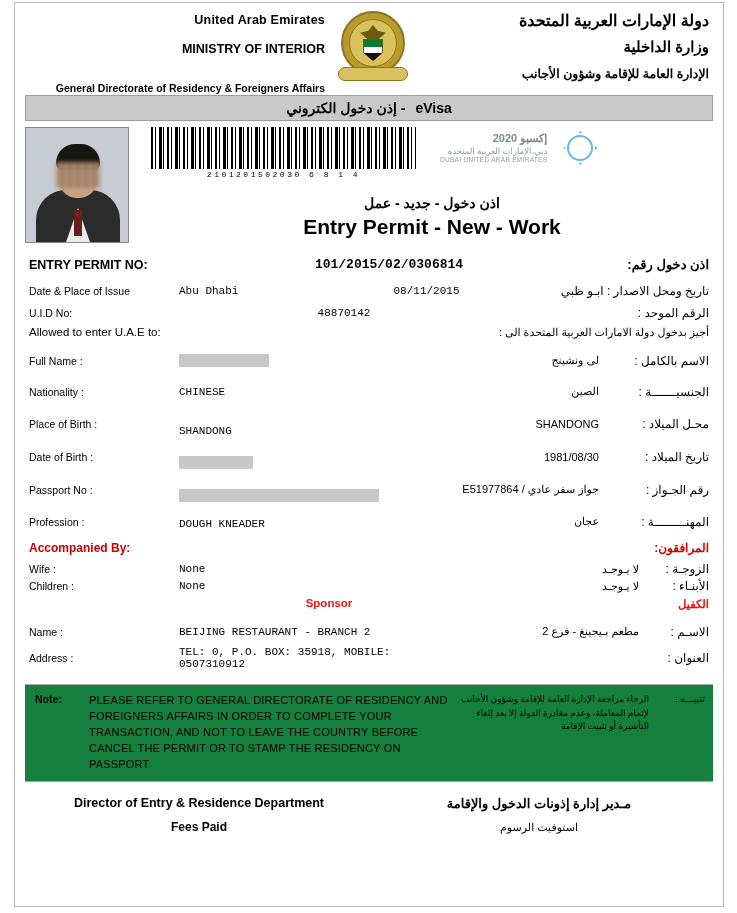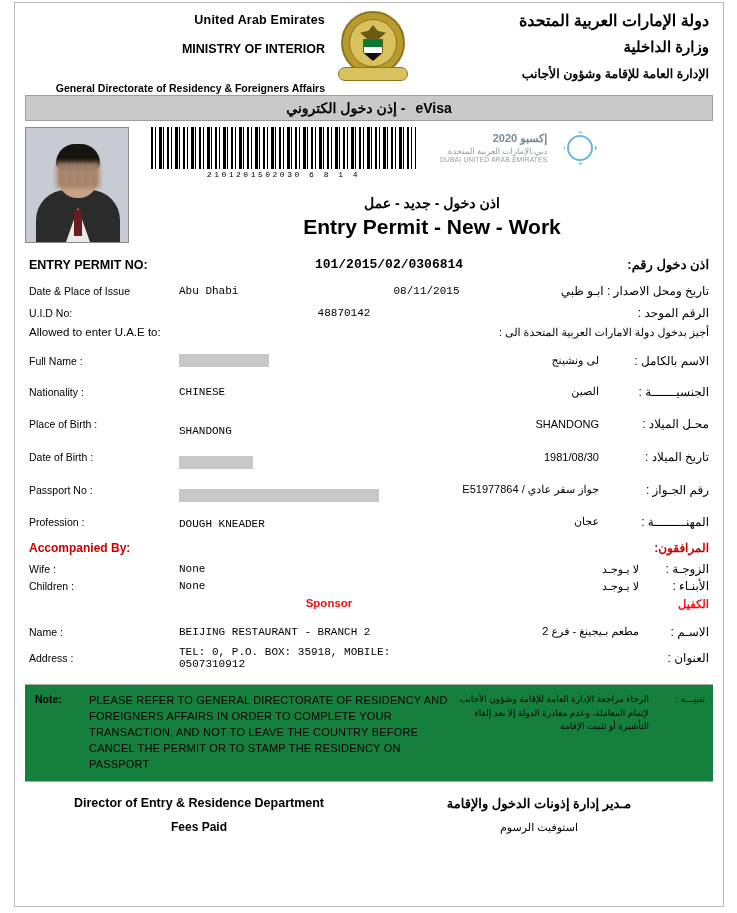--- a/index.html
+++ b/index.html
@@ -217,21 +217,21 @@
     margin:14px 10px 0 10px;
     background:#15803d;
     border-top:1px solid #a8a8a8;
     border-bottom:1px solid #a8a8a8;
     display:flex;
     padding:8px 8px 8px 10px;
     min-height:66px;
   }
   .note .nlbl { width:54px; font-size:10.5px; font-weight:bold; }
   .note .ntxt { flex:1; font-size:11px; line-height:1.45; letter-spacing:.2px; }
-  .note .nar { width:200px; direction:rtl; font-size:9px; line-height:1.5; }
+  .note .nar { width:200px; direction:rtl; font-size:9px; line-height:1.5;font-family:Liberation Serif, serif; }
   .note .narlbl { width:56px; text-align:right; direction:rtl; font-size:9.5px; }
 
   
   .footer { display:flex; padding:14px 14px 0 14px; }
   .footer .fl { flex:1; text-align:center; }
   .footer .fl .t1 { font-size:12.5px; font-weight:bold; }
   .footer .fl .t2 { font-size:12px; font-weight:bold; margin-top:10px; }
   .footer .fr { flex:1; text-align:center; direction:rtl; }
   .footer .fr .t1 { font-size:13px; font-weight:bold; }
   .footer .fr .t2 { font-size:11px; margin-top:10px; }

